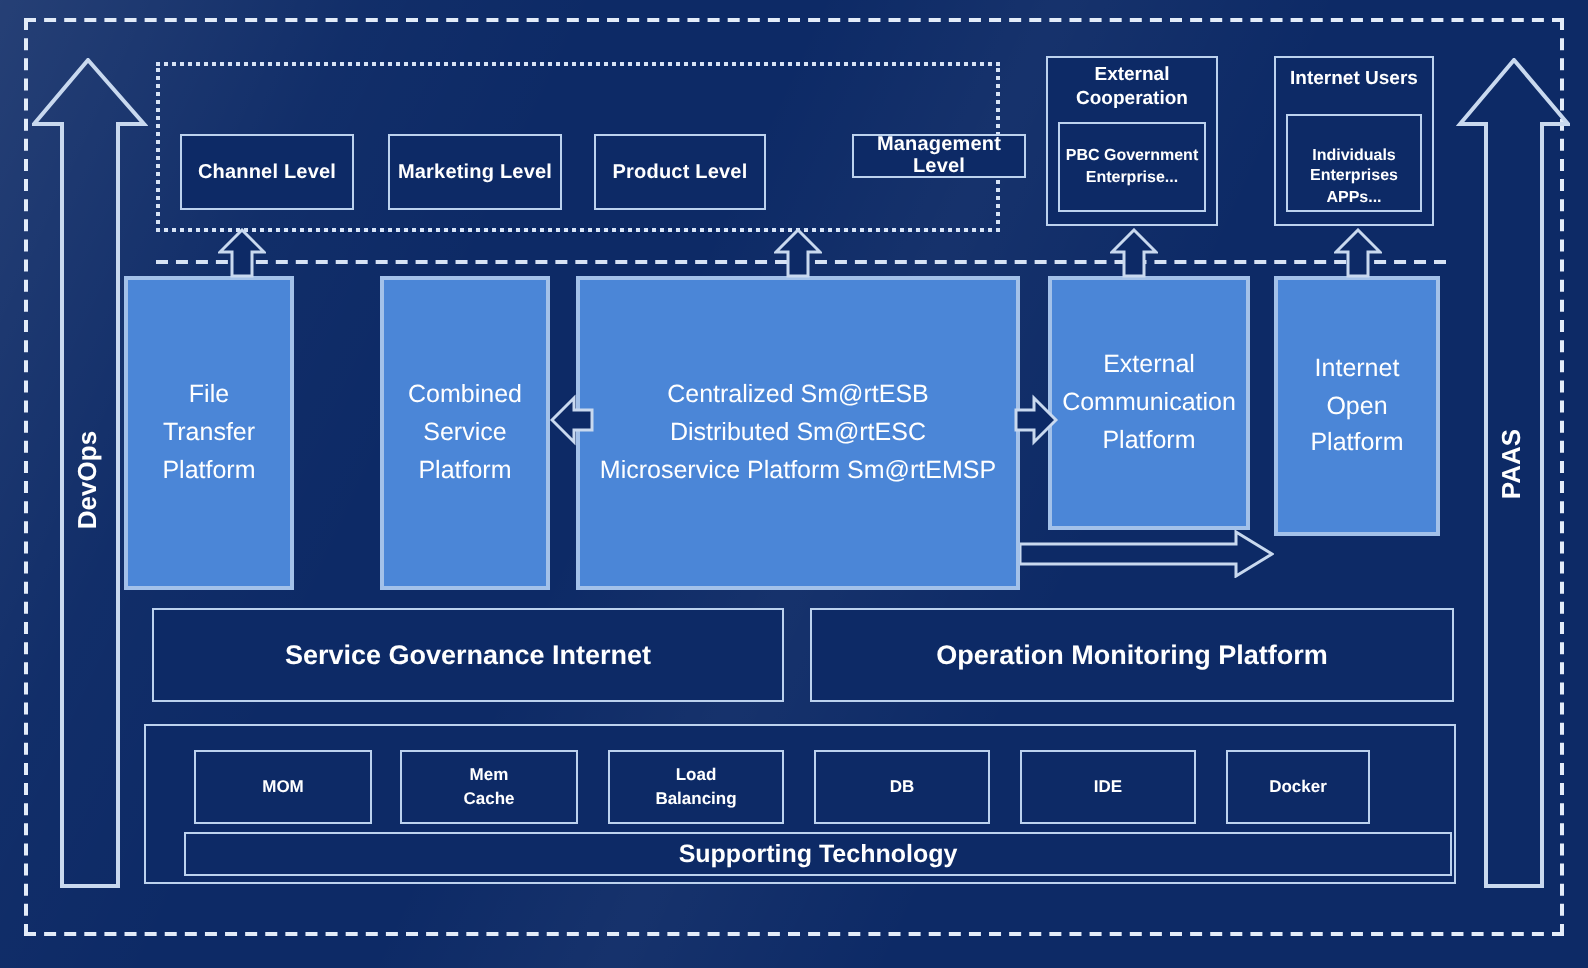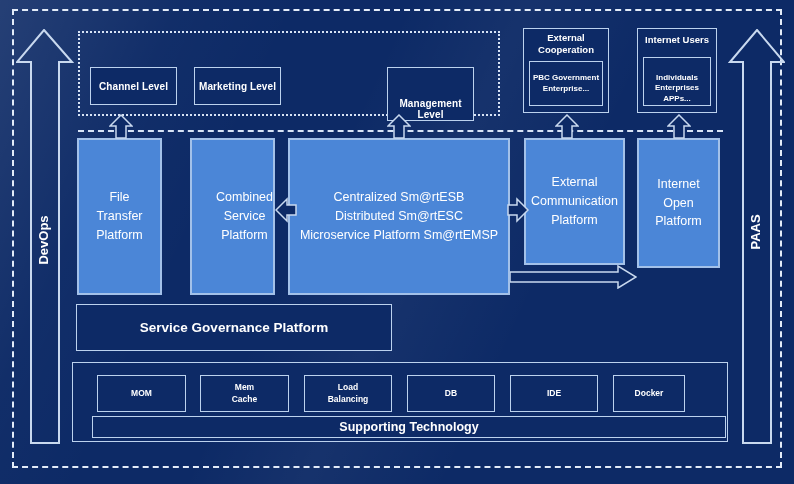--- a/index.html
+++ b/index.html
@@ -50,21 +50,24 @@
   <div class="abs dash-fine" style="left:78px;top:31px;width:422px;height:85px;"></div>
 
   <div class="abs hline" style="left:78px;top:130px;width:645px;height:0;"></div>
 
   <div class="abs box-dark lvl" style="left:90px;top:67px;width:87px;height:38px;">
     <span>Channel Level</span>
   </div>
   <div class="abs box-dark lvl" style="left:194px;top:67px;width:87px;height:38px;">
     <span>Marketing Level</span>
   </div>
-  <div class="abs box-dark lvl" style="left:387px;top:67px;width:87px;height:54px;align-items:flex-end;">
+  <div class="abs box-dark lvl" style="left:297px;top:67px;width:86px;height:38px;">
+    <span>Product Level</span>
+  </div>
+  <div class="abs box-dark lvl" style="left:426px;top:67px;width:87px;height:22px;">
     <span>Management Level</span>
   </div>
 
   <div class="abs box-dark" style="left:523px;top:28px;width:86px;height:85px;align-items:flex-start;">
     <div class="grouptitle pre" style="margin-top:3px;font-weight:600;">External
 Cooperation</div>
   </div>
   <div class="abs box-dark smallbold pre" style="left:529px;top:61px;width:74px;height:45px;border-width:1px;">
     <span>PBC Government
 Enterprise...</span>
@@ -72,26 +75,26 @@
 
   <div class="abs box-dark" style="left:637px;top:28px;width:80px;height:85px;align-items:flex-start;">
     <div class="grouptitle" style="margin-top:5px;">Internet Users</div>
   </div>
   <div class="abs box-dark smallbold pre" style="left:643px;top:57px;width:68px;height:49px;border-width:1px;align-items:flex-end;">
     <span>Individuals
 Enterprises
 APPs...</span>
   </div>
 
-  <div class="abs box-light platform-text pre" style="left:77px;top:138px;width:85px;height:157px;">
+  <div class="abs box-light platform-text pre" style="left:62px;top:138px;width:85px;height:157px;">
     <span>File
 Transfer
 Platform</span>
   </div>
-  <div class="abs box-light platform-text pre" style="left:190px;top:138px;width:85px;height:157px;justify-content:flex-end;">
+  <div class="abs box-light platform-text pre" style="left:190px;top:138px;width:85px;height:157px;">
     <span>Combined
 Service
 Platform</span>
   </div>
   <div class="abs box-light platform-text pre" style="left:288px;top:138px;width:222px;height:157px;">
     <span>Centralized Sm@rtESB
 Distributed Sm@rtESC
 Microservice Platform Sm@rtEMSP</span>
   </div>
   <div class="abs box-light platform-text pre" style="left:524px;top:138px;width:101px;height:127px;">
@@ -99,21 +102,24 @@
 Communication
 Platform</span>
   </div>
   <div class="abs box-light platform-text pre" style="left:637px;top:138px;width:83px;height:130px;">
     <span>Internet
 Open
 Platform</span>
   </div>
 
   <div class="abs box-dark gov" style="left:76px;top:304px;width:316px;height:47px;">
-    <span>Service Governance Platform</span>
+    <span>Service Governance Internet</span>
+  </div>
+  <div class="abs box-dark gov" style="left:405px;top:304px;width:322px;height:47px;">
+    <span>Operation Monitoring Platform</span>
   </div>
 
   <div class="abs box-dark" style="left:72px;top:362px;width:656px;height:80px;"></div>
 
   <div class="abs box-dark tech pre" style="left:97px;top:375px;width:89px;height:37px;">
     <span>MOM</span>
   </div>
   <div class="abs box-dark tech pre" style="left:200px;top:375px;width:89px;height:37px;">
     <span>Mem
 Cache</span>

